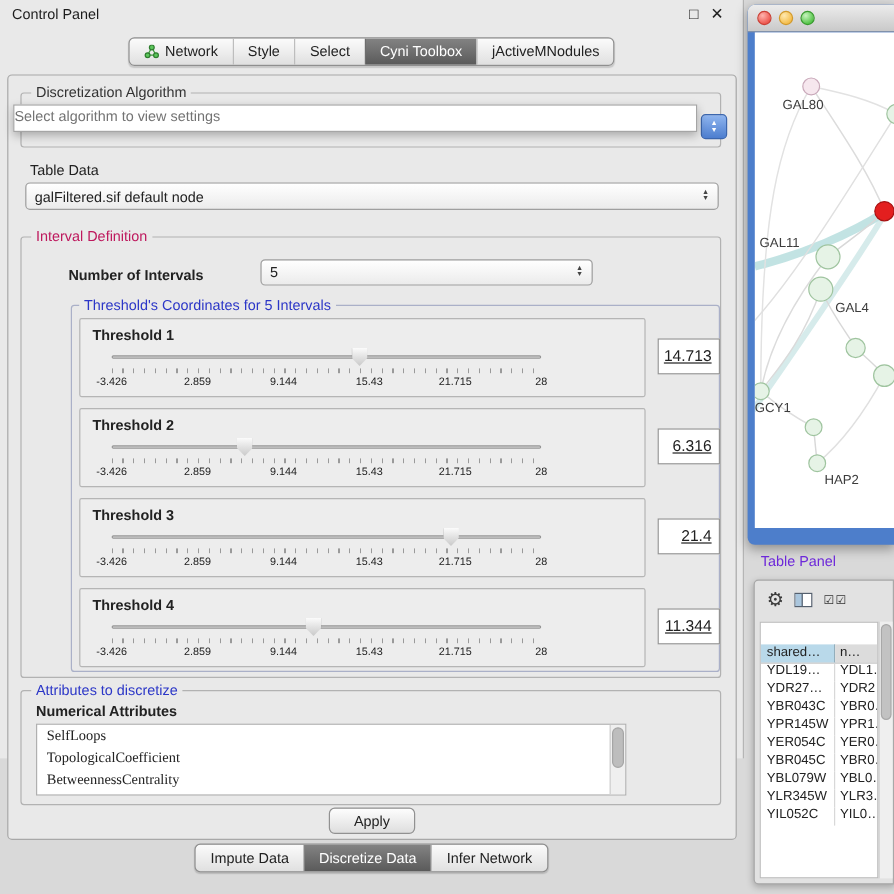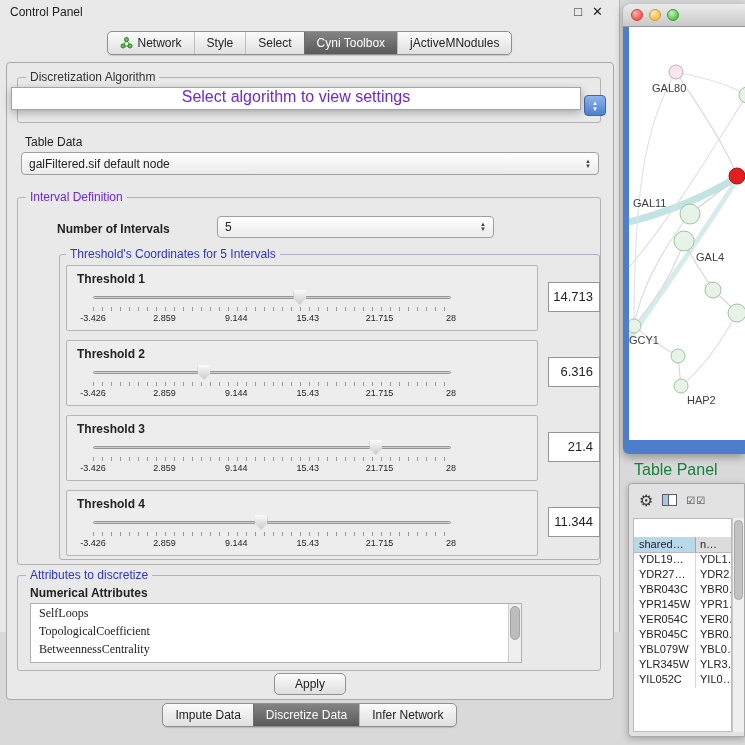--- a/index.html
+++ b/index.html
@@ -32,37 +32,37 @@
   
   .content {
     position:absolute; left:6px; top:62px; width:608px; height:638px;
     border:1px solid #a8a8a8; border-radius:4px; background:#e9e9e9;
   }
   .groupbox { position:absolute; border:1px solid #b2b2b2; border-radius:3px; }
   .group-title {
     position:absolute; top:-8px; left:8px; background:#e9e9e9; padding:0 4px;
     font-size:12px; white-space:nowrap;
   }
-  .group-title.green { color:#6d28d9; }
+  .group-title.green { color:#be185d; }
   .group-title.blue  { color:#2b36c7; }
   .group-title.plain { color:#333; }
   
   .algo-group { left:10px; top:14px; width:584px; height:46px; }
   .algo-stepper {
     position:absolute; left:577px; top:32px; width:22px; height:21px; border-radius:4px;
     background:linear-gradient(#8fb5ef,#4d7ecf); border:1px solid #3c66ad; z-index:1;
     display:flex; flex-direction:column; align-items:center; justify-content:center;
     color:#fff; font-size:6px; line-height:6px;
   }
   .algo-overlay {
     position:absolute; left:4px; top:24px; width:570px; z-index:5;
     background:#fff; border:1px solid #a5a5a5; box-shadow:0 3px 8px rgba(0,0,0,.28);
     padding:1px 0 4px 0;
   }
-  .algo-placeholder { text-align:center; color:#6d28d9; font-size:16px; height:16px; line-height:16px; }
+  .algo-placeholder { text-align:left; color:#737373; font-size:12px; height:16px; line-height:16px; }
   .algo-option { font-size:13px; padding:1px 4px; }
   .algo-option.bold { font-weight:bold; }
   
   .tabledata-label { position:absolute; left:18px; top:72px; font-size:12px; color:#222; }
   .combo {
     background:linear-gradient(#ffffff,#ebebeb); border:1px solid #9f9f9f; border-radius:4px;
     display:flex; align-items:center; padding:0 7px; font-size:12px;
   }
   .combo .grow { flex:1; }
   .stepper { display:flex; flex-direction:column; line-height:5px; font-size:6px; color:#444; }
@@ -90,21 +90,21 @@
   }
   .ticks {
     position:absolute; left:26px; top:41px; width:358px; height:4px;
     background:repeating-linear-gradient(to right,#9a9a9a 0 1px,transparent 1px 9px);
   }
   .tick-labels { position:absolute; left:26px; top:47px; width:358px; height:11px; font-size:9px; color:#222; }
   .tick-labels span { position:absolute; transform:translateX(-50%); white-space:nowrap; }
   .thr-value {
     position:absolute; left:488px; width:52px; height:30px;
     background:#fff; border:1px solid #949494; font-size:13px;
-    text-align:right; line-height:28px; padding-right:6px;
+    text-align:right; line-height:28px; padding-right:6px;text-decoration:underline;
   }
   
   .attr-group { left:10px; top:512px; width:584px; height:96px; }
   .attr-list-title { position:absolute; left:12px; top:10px; font-weight:bold; font-size:12px; }
   .attr-list {
     position:absolute; left:12px; top:27px; width:492px; height:60px;
     background:#fff; border:1px solid #b0b0b0; overflow:hidden;
   }
   .attr-item { font-size:12px; padding:1px 8px; line-height:16px;font-family:Liberation Serif, serif; }
   .attr-scroll {
@@ -129,21 +129,21 @@
     background:linear-gradient(#ececec,#c9c9c9); border-bottom:1px solid #979797;
     border-radius:6px 0 0 0; display:flex; align-items:center; padding-left:8px; gap:6px;
   }
   .light { width:12px; height:12px; border-radius:50%; }
   .light.red    { background:radial-gradient(circle at 35% 30%, #ffb3ad, #ee5b52 70%); border:1px solid #cb4036; }
   .light.yellow { background:radial-gradient(circle at 35% 30%, #ffe9b0, #f5bf4f 70%); border:1px solid #d29a2d; }
   .light.green  { background:radial-gradient(circle at 35% 30%, #c8f3bf, #58c64c 70%); border:1px solid #3a9a30; }
   .net-canvas { position:absolute; left:6px; top:23px; right:0; bottom:14px; background:#fff; overflow:hidden; }
   .net-label { position:absolute; font-size:11px; color:#3c3c3c; white-space:nowrap; }
   
-  .tp-caption { position:absolute; left:634px; top:461px; font-size:16px; color:#15803d; }
+  .tp-caption { position:absolute; left:634px; top:461px; font-size:12px; color:#6d28d9; }
   .table-panel {
     position:absolute; left:628px; top:483px; width:117px; height:254px;
     background:#e2e2e2; border:1px solid #a8a8a8; border-radius:4px 0 0 4px;
     box-shadow:0 2px 6px rgba(0,0,0,.25); overflow:hidden;
   }
   .tp-toolbar { height:32px; display:flex; align-items:center; gap:9px; padding:0 10px; }
   .gear-ic { font-size:16px; color:#3a3a3a; }
   .colicon { width:15px; height:12px; border:1px solid #55606e; background:#fff; position:relative; }
   .colicon::before { content:""; position:absolute; left:0; top:0; bottom:0; width:5px; background:#aac6dd; border-right:1px solid #55606e; }
   .cb-ic { font-size:10px; color:#333; letter-spacing:1px; }

